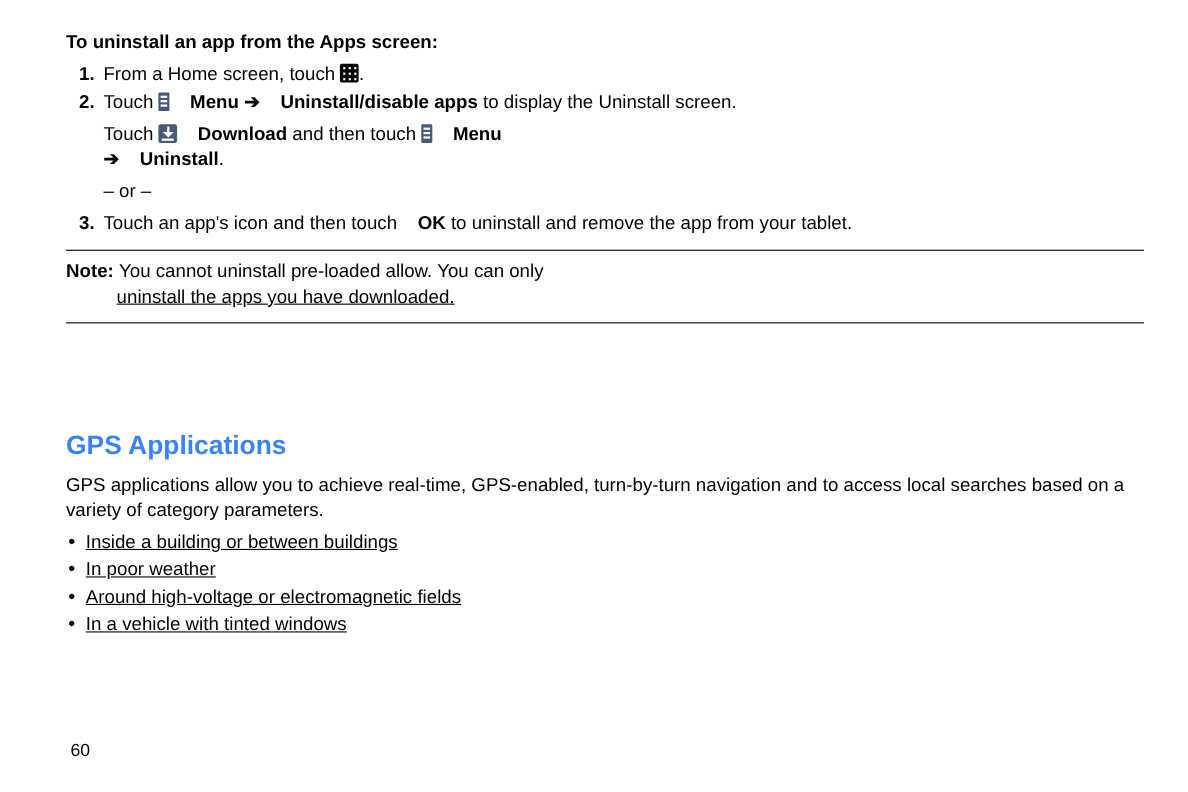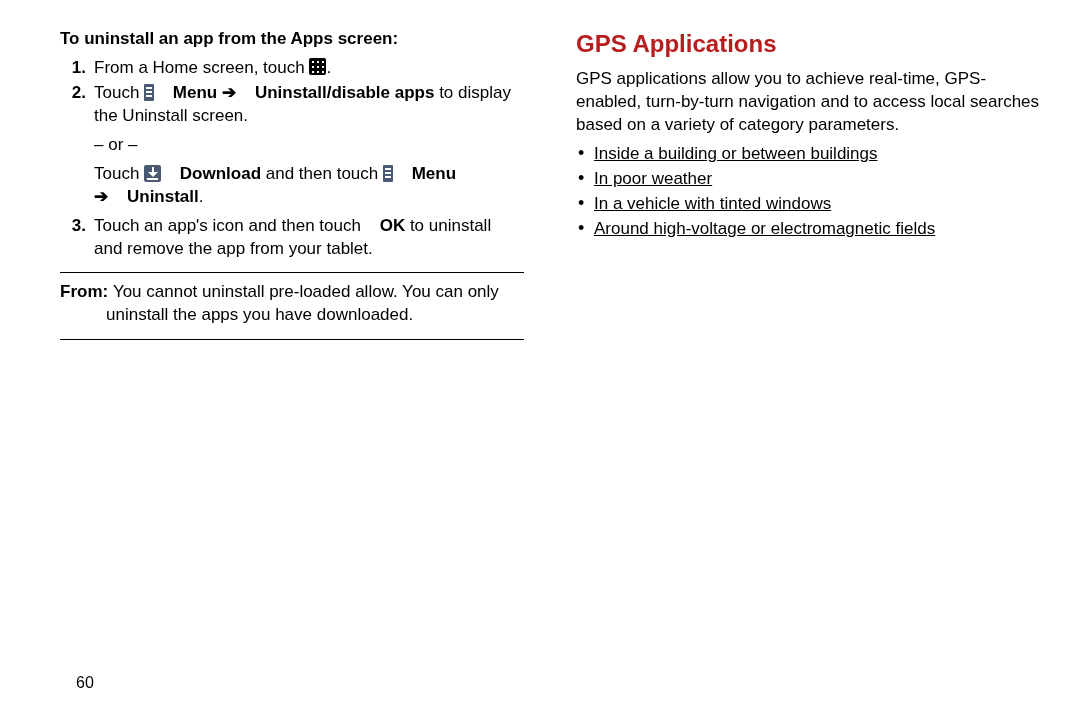--- a/index.html
+++ b/index.html
@@ -12,20 +12,21 @@
     font-size: 17px;
     line-height: 1.35;
     color: #000;
   }
   .page {
     display: flex;
     padding: 28px 40px 20px 60px;
     box-sizing: border-box;
     height: 100%;
     gap: 52px;
+    flex-direction: column;
   }
   .col {
     flex: 1 1 0;
     min-width: 0;
   }
   .subhead-bold {
     font-weight: bold;
     margin-bottom: 6px;
   }
   .ol-item {
@@ -46,23 +47,23 @@
     margin-top: 6px;
   }
   .bold { font-weight: bold; padding-left: 14px; }
   .arrow { font-weight: bold; }
   .hr {
     border: none;
     border-top: 1.5px solid #000;
     margin: 12px 0 8px 0;
   }
   .note-line .label { font-weight: bold; }
-  .note-body { padding-left: 46px; }
+  .note-body { padding-left: 46px; text-decoration: underline; }
   .section-title {
-    color: #b91c1c;
+    color: #3b82f6;
     font-family: Arial, Helvetica, sans-serif;
     font-weight: 900;
     font-size: 24px;
     letter-spacing: 0px;
     margin-bottom: 8px;
   }
   .bullets {
     list-style: none;
     padding: 0;
     margin: 6px 0 8px 0;
@@ -76,21 +77,21 @@
   .bullets li::before {
     content: "•";
     position: absolute;
     left: 2px;
     top: 0;
     font-size: 18px;
     line-height: 1.2;
   }
   .page-num {
     position: absolute;
-    left: 76px;
+    left: 64px;
     bottom: 26px;
     font-size: 16px;
   }
 
   
   .icon {
     display: inline-block;
     vertical-align: -3px;
   }
   
@@ -194,49 +195,49 @@
         <span>From a Home screen, touch </span>
         <span class="icon apps-icon2"></span><span>.</span>
       </div>
     </div>
 
     <div class="ol-item">
       <div class="ol-num">2.</div>
       <div class="ol-body">
         <span>Touch </span><span class="icon menu-icon"></span><span class="bold"> Menu </span><span class="arrow">➔ </span><span class="bold">Uninstall/disable apps</span><span> to display the Uninstall screen.</span>
 
-        <div class="para">– or –</div>
-
         <div class="para">
           <span>Touch </span><span class="icon download-icon"><span class="bar"></span></span><span class="bold"> Download</span><span> and then touch </span><span class="icon menu-icon"></span><span class="bold"> Menu </span><br><span class="arrow">➔ </span><span class="bold">Uninstall</span><span>.</span>
         </div>
+
+        <div class="para">– or –</div>
 
       </div>
     </div>
 
     <div class="ol-item para">
       <div class="ol-num">3.</div>
       <div class="ol-body">
         <span>Touch an app's icon and then touch </span><span class="bold">OK</span><span> to uninstall and remove the app from your tablet.</span>
       </div>
     </div>
 
     <hr class="hr">
     <div class="note-line">
-      <span class="label">From: </span><span>You cannot uninstall pre-loaded allow. You can only</span>
+      <span class="label">Note: </span><span>You cannot uninstall pre-loaded allow. You can only</span>
       <div class="note-body">uninstall the apps you have downloaded.</div>
     </div>
     <hr class="hr">
   </div>
 
   <div class="col">
     <div class="section-title">GPS Applications</div>
     <div>GPS applications allow you to achieve real-time, GPS-enabled, turn-by-turn navigation and to access local searches based on a variety of category parameters.</div>
     <ul class="bullets">
       <li>Inside a building or between buildings</li>
       <li>In poor weather</li>
+      <li>Around high-voltage or electromagnetic fields</li>
       <li>In a vehicle with tinted windows</li>
-      <li>Around high-voltage or electromagnetic fields</li>
     </ul>
   </div>
 </div>
 
 <div class="page-num">60</div>
 
 </body></html>

